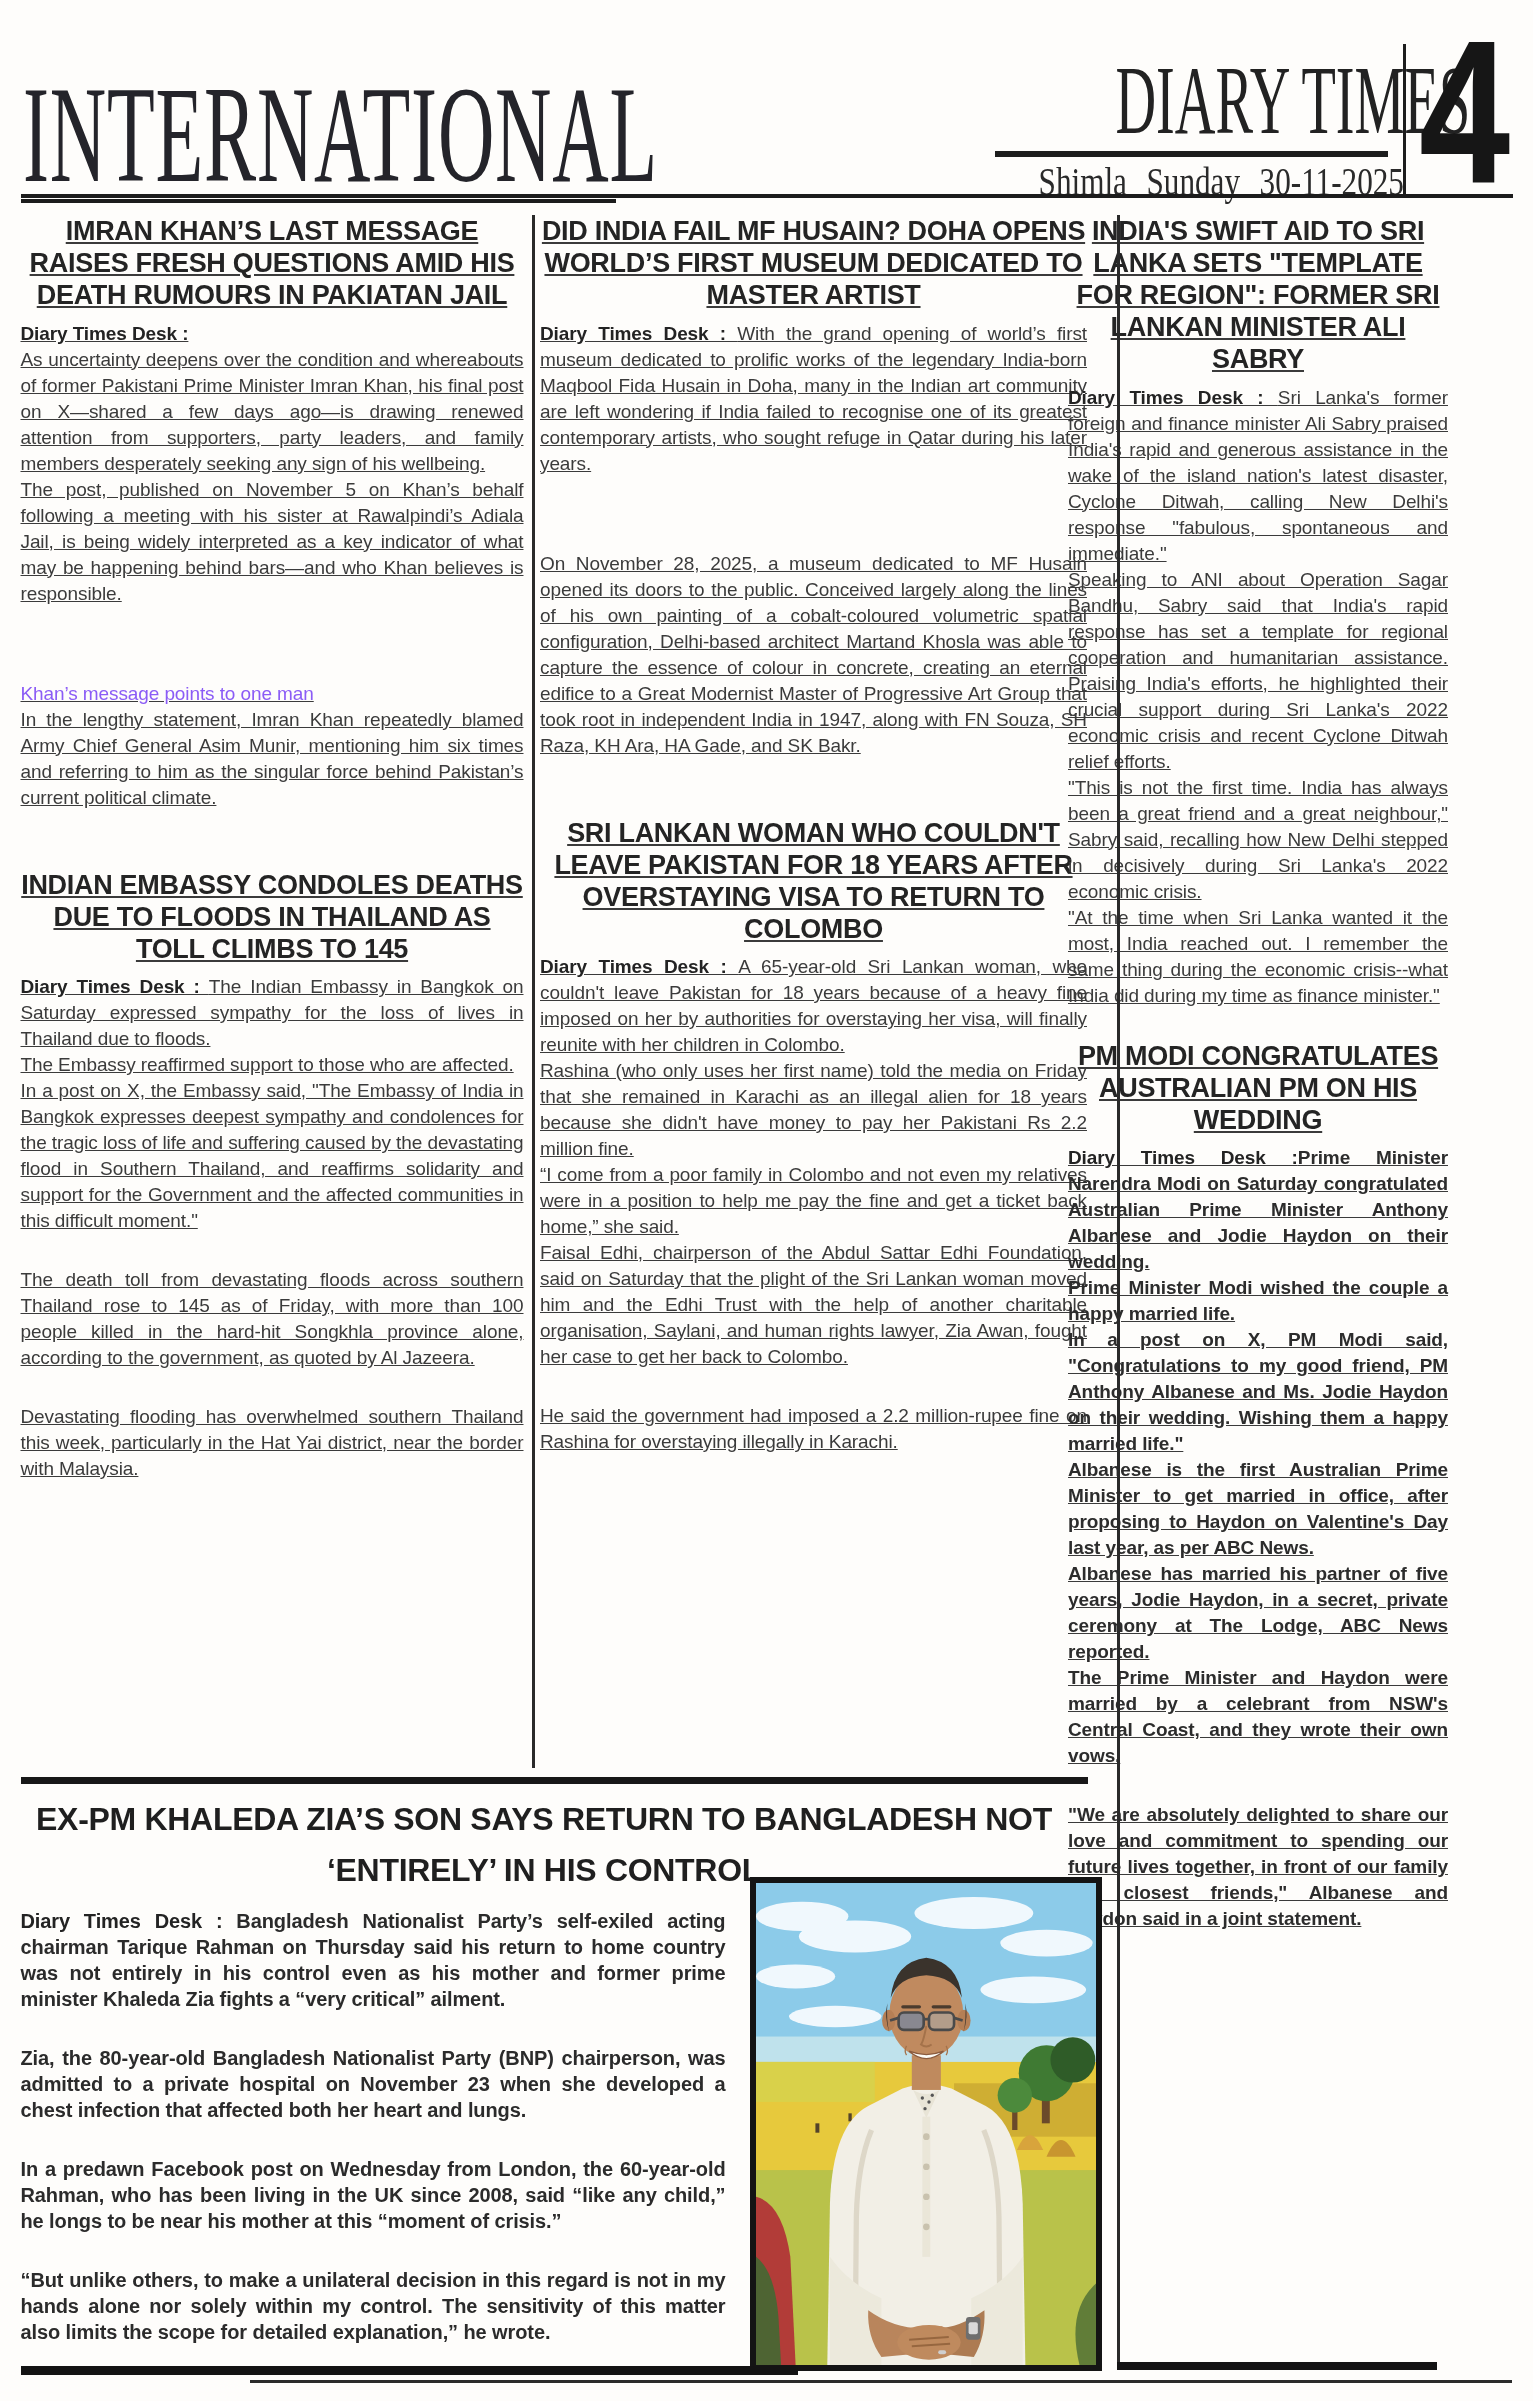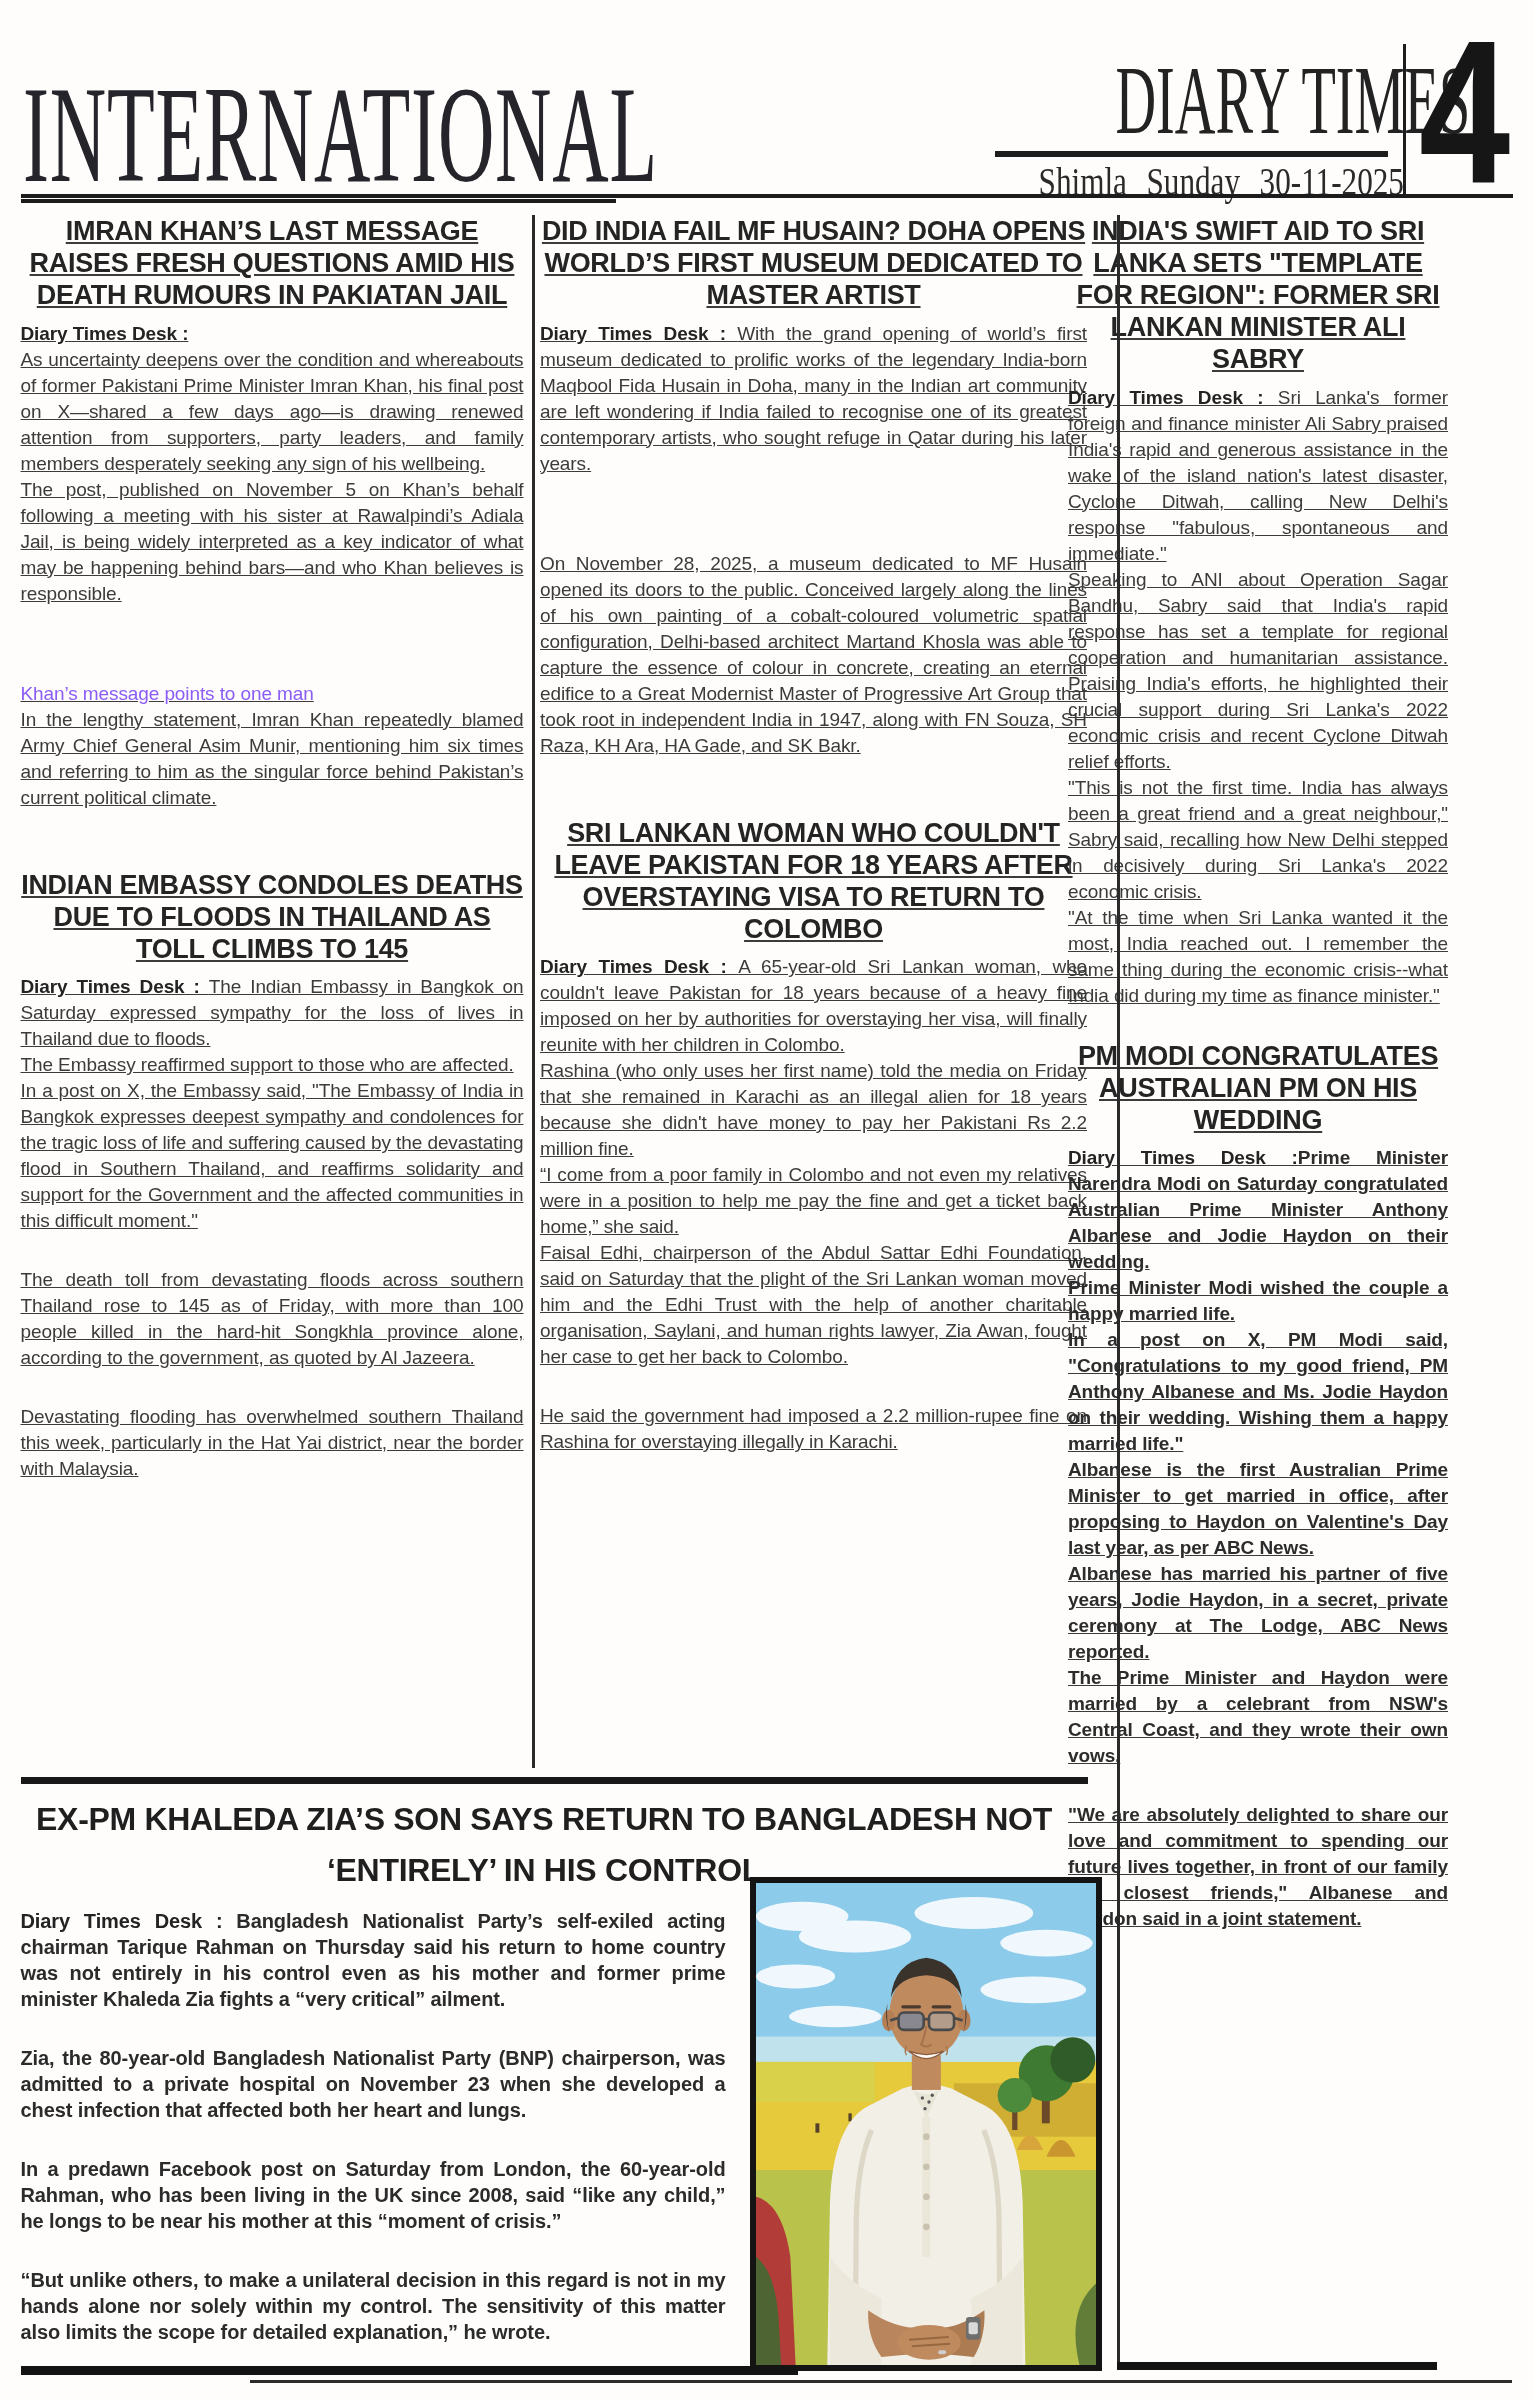--- a/index.html
+++ b/index.html
@@ -156,21 +156,21 @@
 
   <div class="vdiv1"></div>
   <div class="vdiv2"></div>
 
   <div class="bottom-rule"></div>
   <div class="bottom-article">
     <h2 class="bottom-headline">EX-PM KHALEDA ZIA’S SON SAYS RETURN TO BANGLADESH NOT ‘ENTIRELY’ IN HIS CONTROL</h2>
     <div class="bottom-body">
       <p class="body-p"><b class="desk">Diary Times Desk : </b><span>Bangladesh Nationalist Party’s self-exiled acting chairman Tarique Rahman on Thursday said his return to home country was not entirely in his control even as his mother and former prime minister Khaleda Zia fights a “very critical” ailment.</span></p>
       <p class="body-p mt-sm">Zia, the 80-year-old Bangladesh Nationalist Party (BNP) chairperson, was admitted to a private hospital on November 23 when she developed a chest infection that affected both her heart and lungs.</p>
-      <p class="body-p mt-sm">In a predawn Facebook post on Saturday from London, the 60-year-old Rahman, who has been living in the UK since 2008, said “like any child,” he longs to be near his mother at this “moment of crisis.”</p>
+      <p class="body-p mt-sm">In a predawn Facebook post on Wednesday from London, the 60-year-old Rahman, who has been living in the UK since 2008, said “like any child,” he longs to be near his mother at this “moment of crisis.”</p>
       <p class="body-p mt-sm">“But unlike others, to make a unilateral decision in this regard is not in my hands alone nor solely within my control. The sensitivity of this matter also limits the scope for detailed explanation,” he wrote.</p>
     </div>
   </div>
 
   <div class="photo-frame">
     <svg viewBox="0 0 515 722" preserveAspectRatio="none">
 
       <rect x="0" y="0" width="515" height="300" fill="#8ccbe9"></rect>
 
       <g fill="#f6fbff" opacity="0.95">

